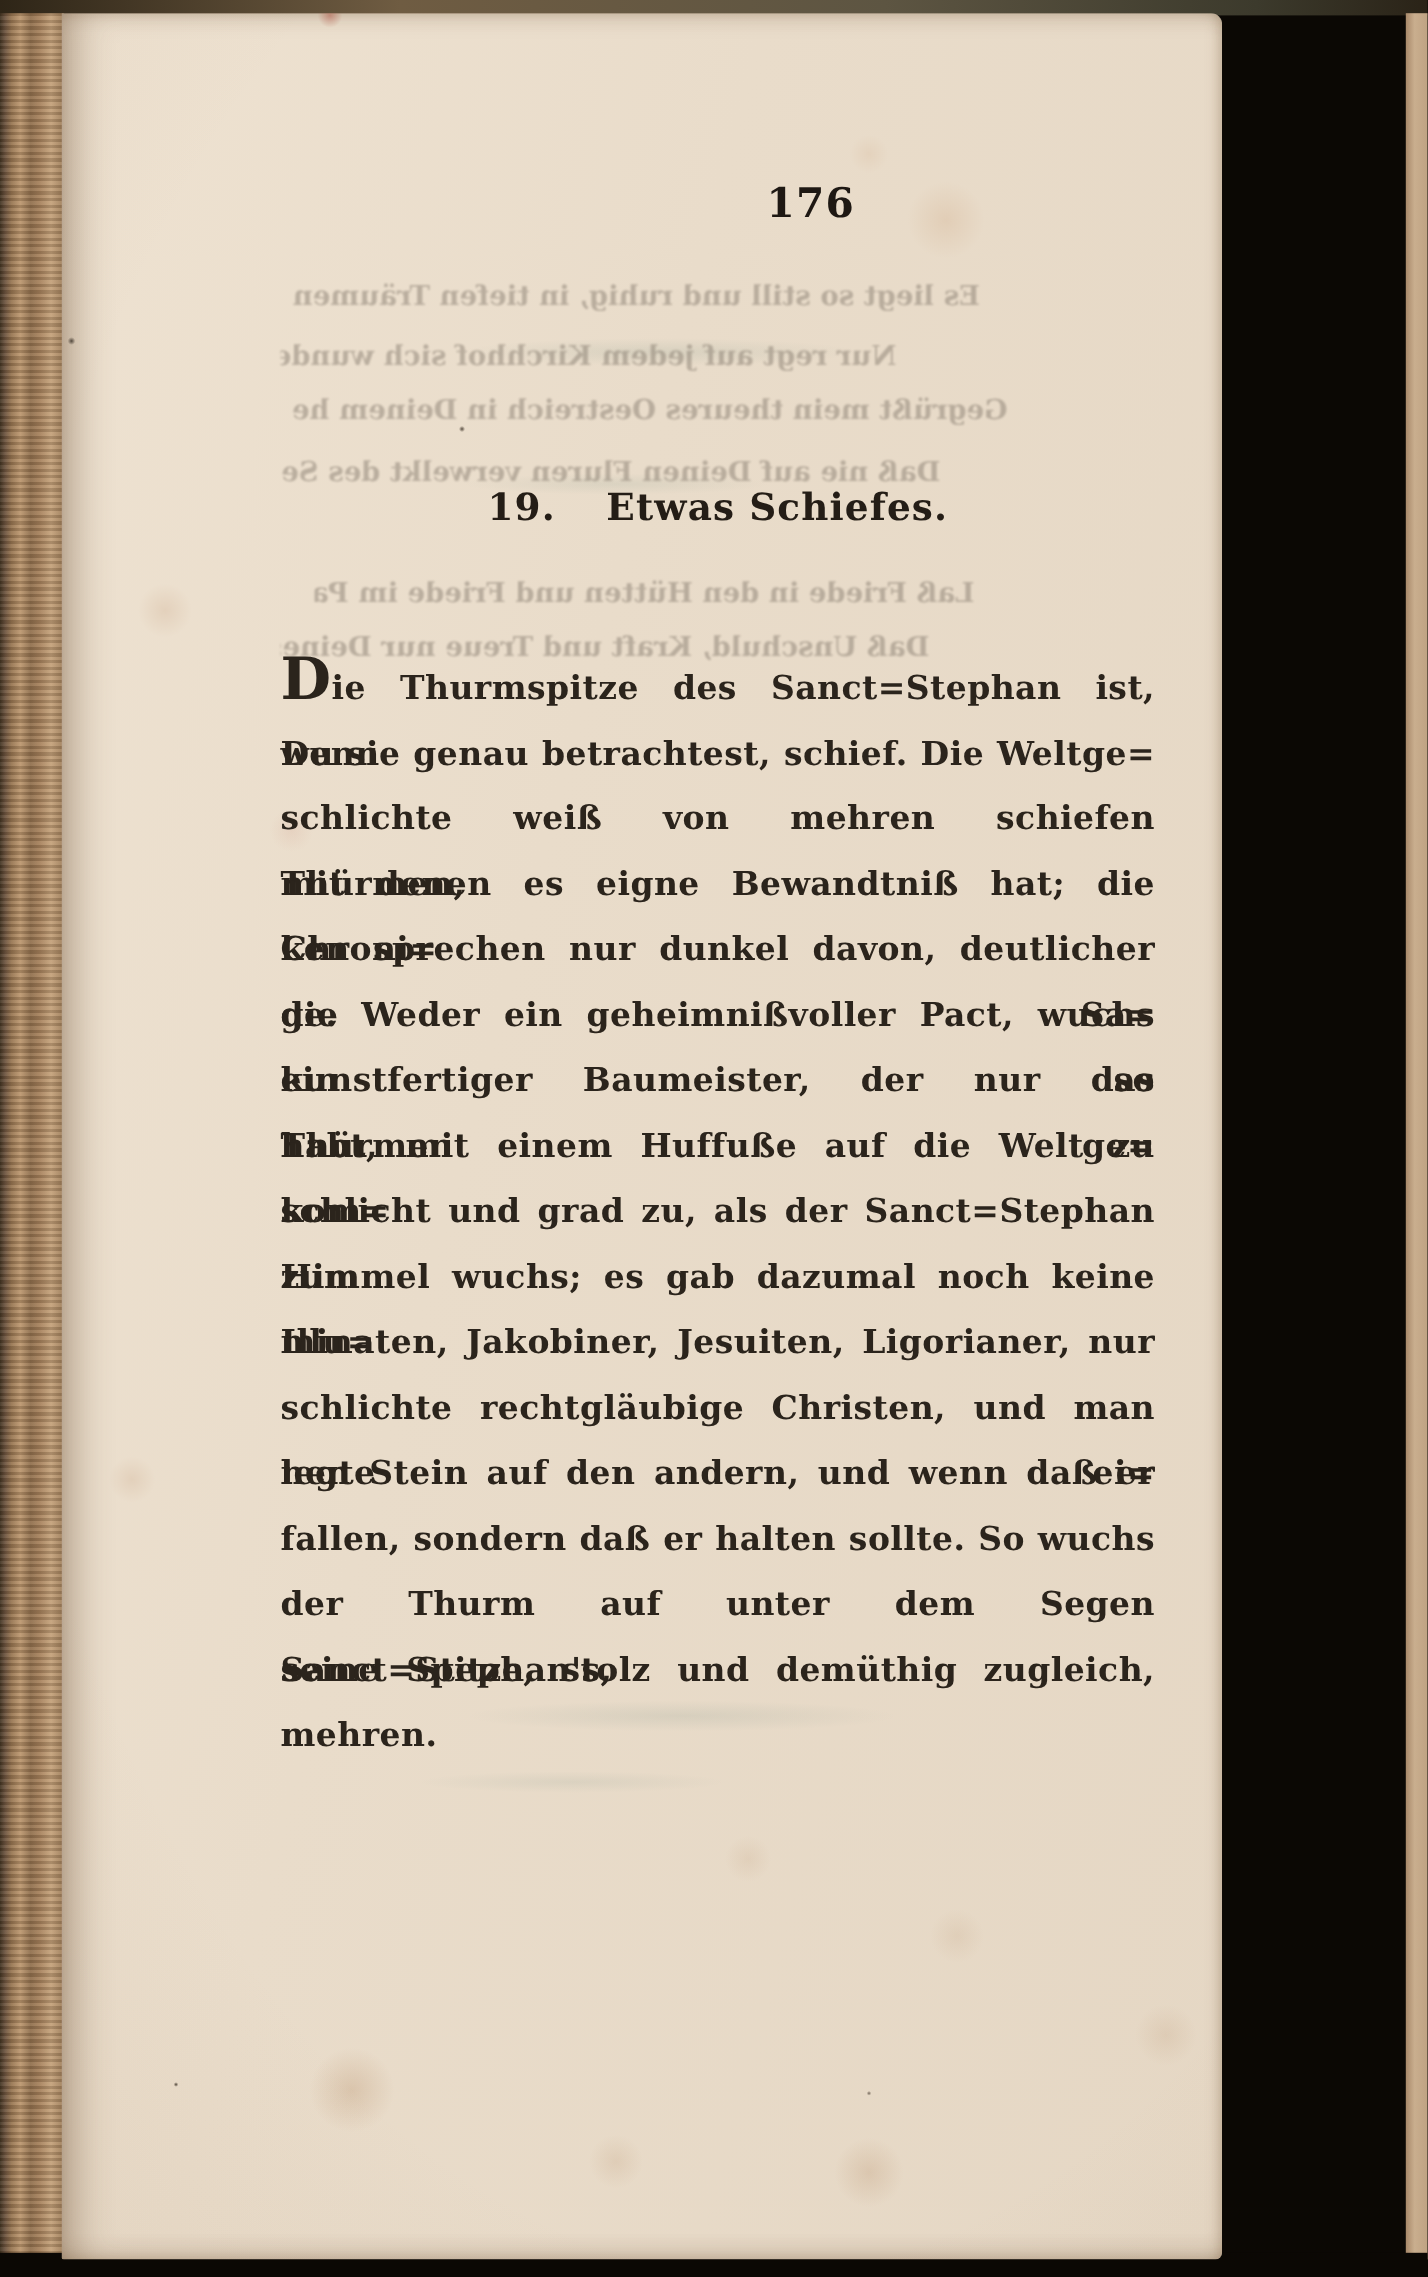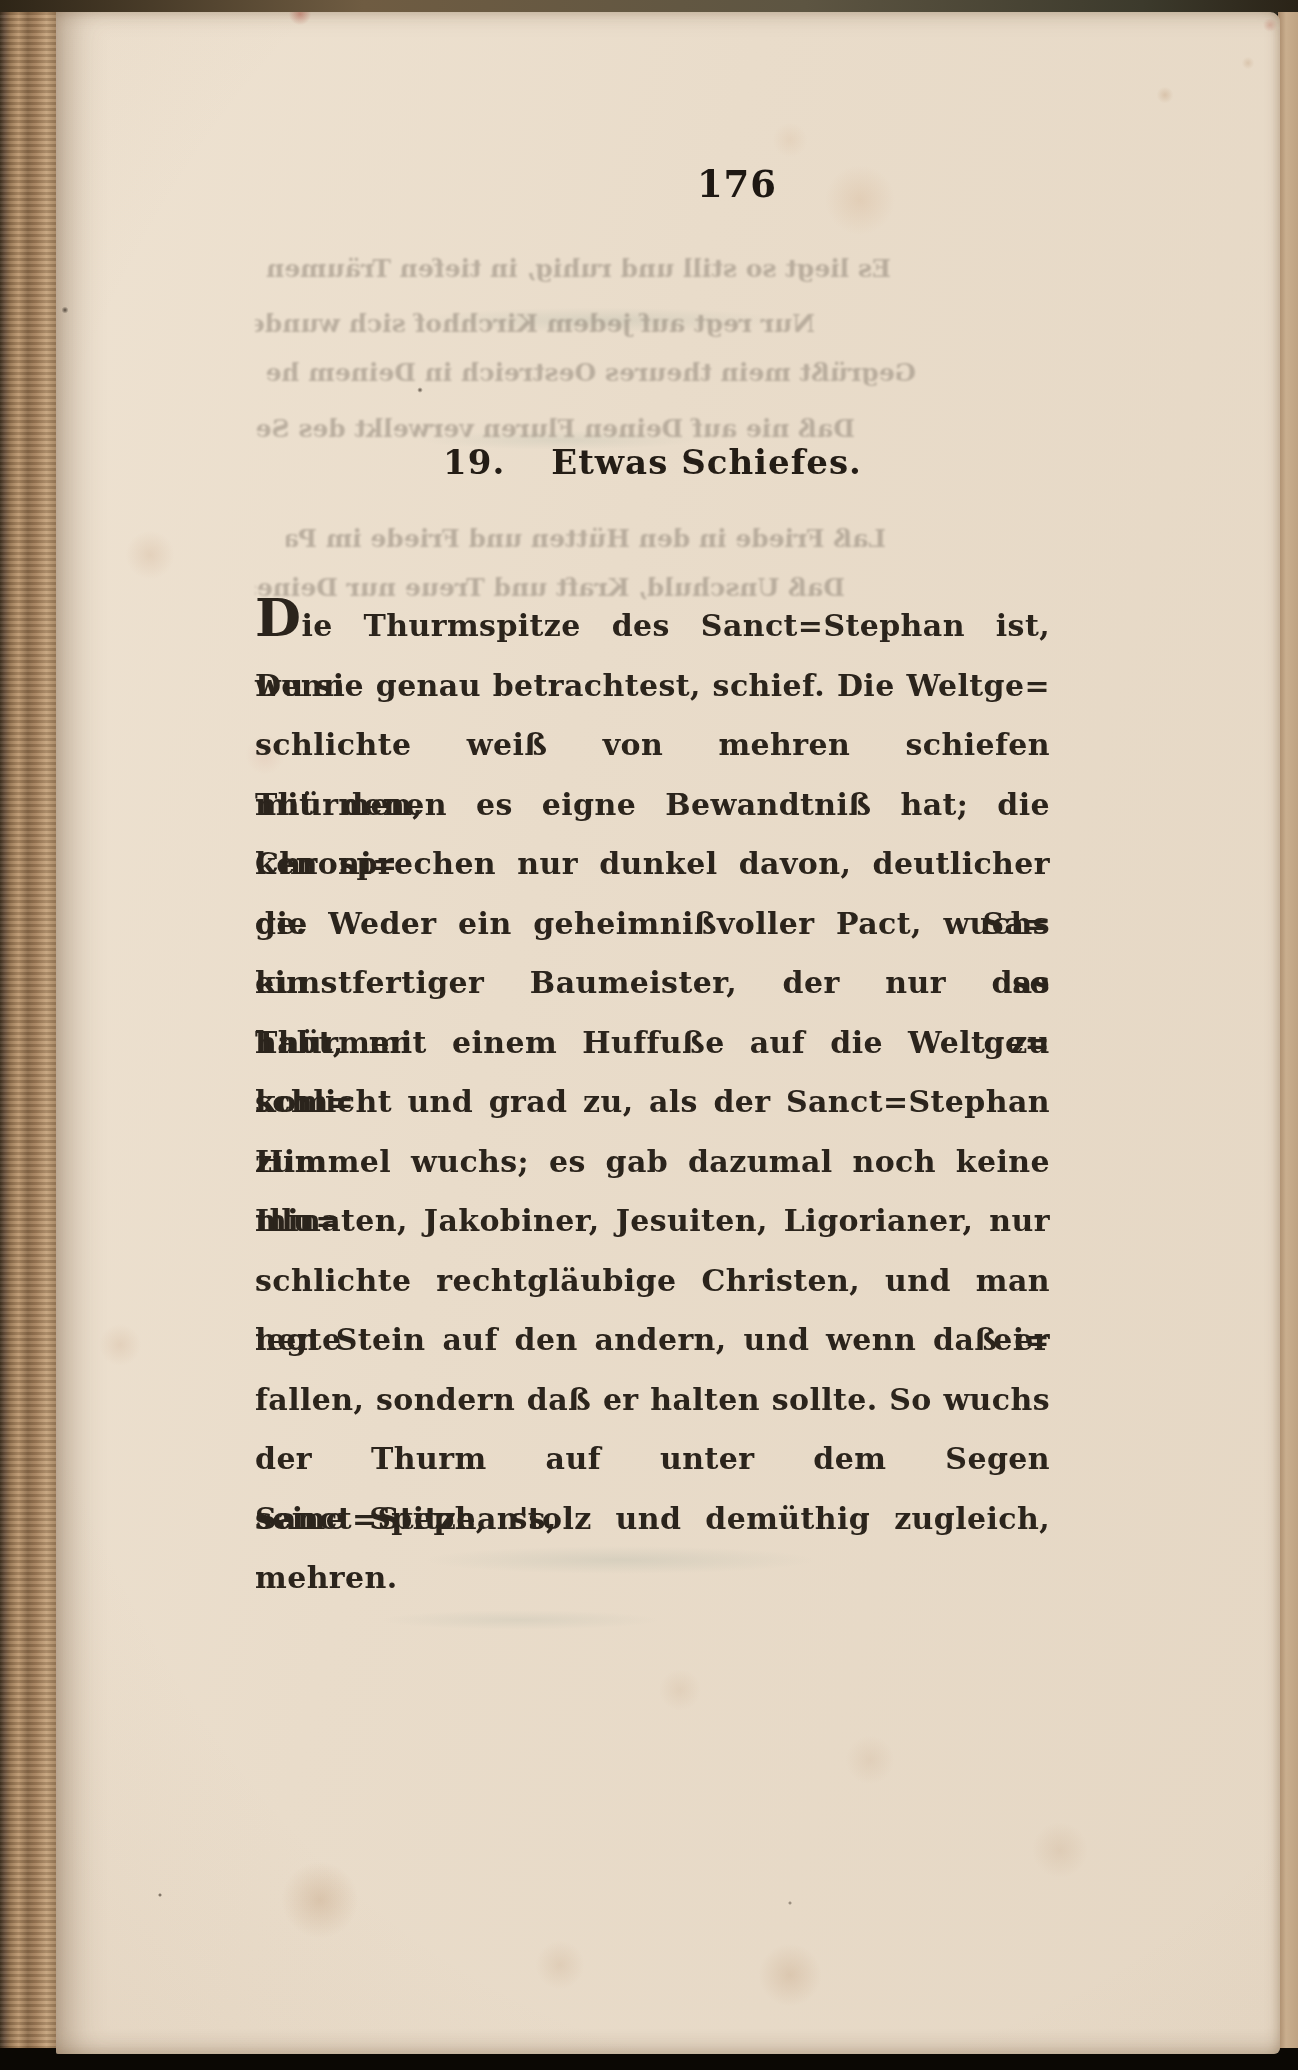--- a/index.html
+++ b/index.html
@@ -23,21 +23,21 @@
   .right-edge {
     position:absolute; right:0; top:12px; width:20px; height:2042px;
     background:linear-gradient(90deg,#a8896a 0%,#c9ae8e 40%,#bfa383 100%);
   }
   .bottom-edge {
     position:absolute; left:0; bottom:0; width:1298px; height:22px;
     background:#0b0804;
   }
   
   .paper {
-    position:absolute; left:56px; top:12px; width:1224px; height:2042px;
+    position:absolute; left:56px; top:12px; width:1055px; height:2042px;
     border-radius:0 10px 6px 2px;
     background:
       radial-gradient(120% 100% at 60% 45%, rgba(0,0,0,0) 55%, rgba(150,110,70,.16) 100%),
       linear-gradient(105deg,#eee2d1 0%,#e9dcca 40%,#e5d7c4 100%);
     box-shadow:
       inset 26px 0 38px -18px rgba(90,60,30,.45),
       inset -9px 0 14px -8px rgba(120,90,55,.35),
       inset 0 -14px 22px -14px rgba(100,70,40,.30),
       inset 0 10px 16px -10px rgba(100,70,40,.25);
   }

